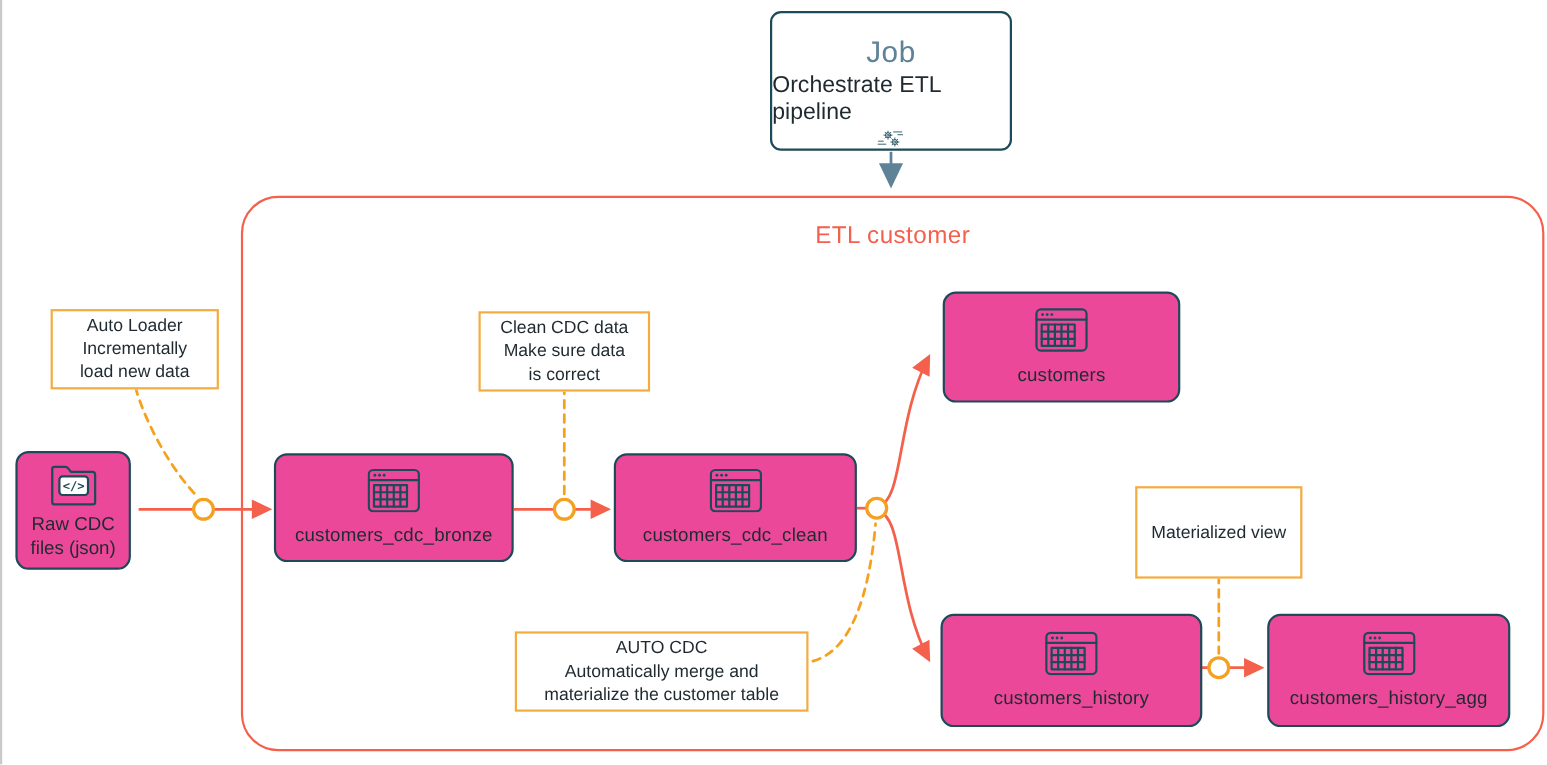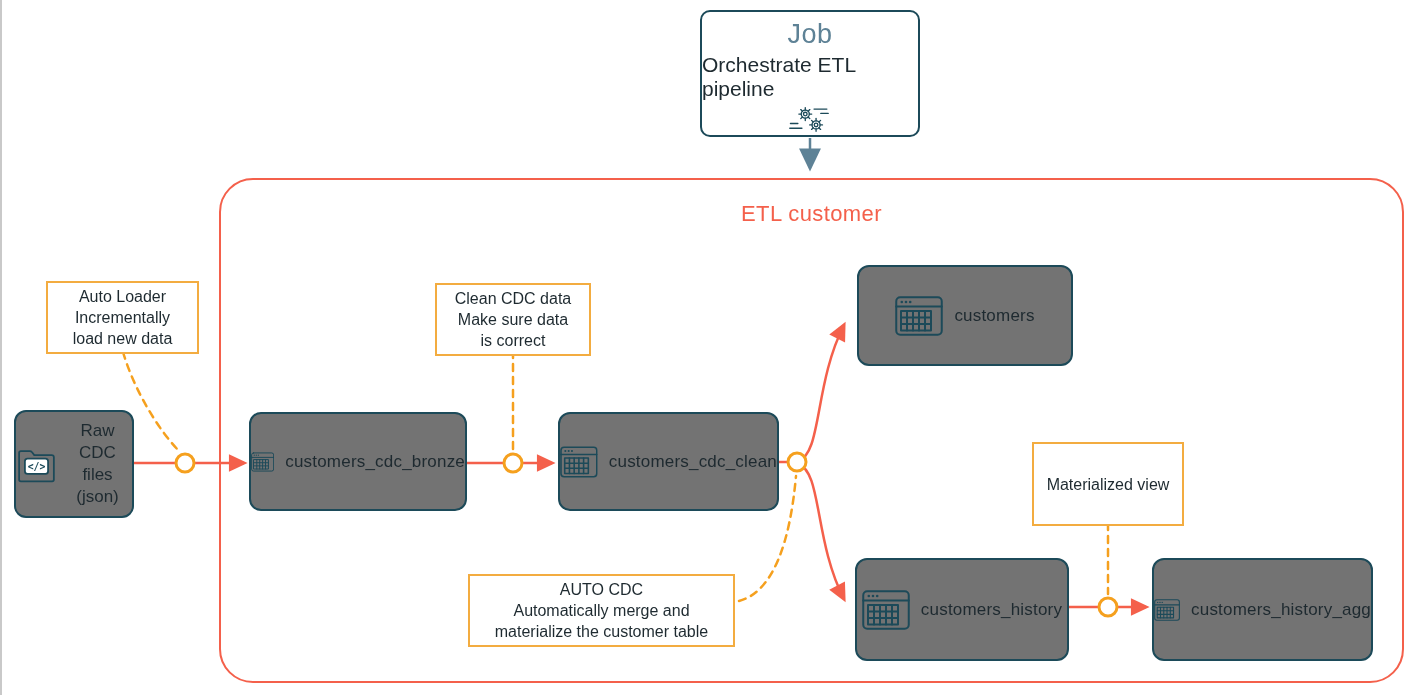--- a/index.html
+++ b/index.html
@@ -19,27 +19,27 @@
   .l-slate{stroke:var(--slate);stroke-width:2.5;fill:none}
   .l-dash{stroke:var(--orange-deep);stroke-width:2.5;fill:none;stroke-dasharray:7 6;stroke-linecap:round}
   .node-dot{fill:#fff;stroke:var(--orange-deep);stroke-width:3}
   .fill-red{fill:var(--salmon)}
   .fill-slate{fill:var(--slate)}
 
   .etl{position:absolute;left:217px;top:178px;width:1185px;height:505px;border:2.5px solid var(--salmon);border-radius:34px}
   .etl-title{position:absolute;top:21px;left:0;right:0;text-align:center;font-size:22px;letter-spacing:.4px;color:var(--salmon)}
 
   .job{position:absolute;left:698px;top:10px;width:220px;height:127px;background:#fff;border:2.5px solid var(--teal);border-radius:10px;
-       display:flex;flex-direction:column;align-items:center;padding-top:7px}
+       display:flex;flex-direction:column;align-items:center;padding-top:20px}
   .job-title{font-size:27px;letter-spacing:.5px;color:var(--slate)}
   .job-sub{font-size:21px;color:var(--ink);margin-top:3px}
   .gicon{width:58px;height:43px;margin-top:3px}
 
-  .node{position:absolute;background:#737373;border:2.5px solid var(--teal);border-radius:12px;
-        display:flex;align-items:center;justify-content:center;gap:11px}
+  .node{position:absolute;background:#ec4899;border:2.5px solid var(--teal);border-radius:12px;
+        display:flex;flex-direction:column;align-items:center;justify-content:center;gap:11px}
   .node-label{font-size:17px;color:var(--ink);letter-spacing:.2px;white-space:nowrap}
   .source-label{font-size:17px;color:var(--ink);text-align:center;line-height:22px}
   .ticon{width:48px;height:40px}
   .ficon{width:46px;height:42px}
 
   .ann{position:absolute;background:#fff;border:2px solid var(--orange);text-align:center;
        font-size:16px;line-height:21px;color:var(--ink);padding:3px 6px}
   .ann-title{font-weight:normal}
   .ann-center{display:flex;align-items:center;justify-content:center}
 
@@ -142,21 +142,21 @@
   </svg>
 
   <div class="job">
     <div class="job-title">Job</div>
     <div class="job-sub">Orchestrate ETL pipeline</div>
     <svg class="gicon">
         <use href="#sym-gears"></use>
       </svg>
   </div>
 
-  <div class="node" style="left:12px;top:410px;width:120px;height:108px;gap:6px">
+  <div class="node" style="left:12px;top:410px;width:105px;height:108px;gap:6px">
     <svg class="ficon">
         <use href="#sym-folder"></use>
       </svg>
     <div class="source-label">
       <div>Raw CDC</div>
       <div>files (json)</div>
     </div>
   </div>
 
   <div class="node" style="left:247px;top:412px;width:218px;height:99px">
@@ -173,21 +173,21 @@
     <div class="node-label">customers_cdc_clean</div>
   </div>
 
   <div class="node" style="left:855px;top:265px;width:216px;height:101px">
     <svg class="ticon">
         <use href="#sym-table"></use>
       </svg>
     <div class="node-label">customers</div>
   </div>
 
-  <div class="node" style="left:853px;top:558px;width:214px;height:103px">
+  <div class="node" style="left:853px;top:558px;width:238px;height:103px">
     <svg class="ticon">
         <use href="#sym-table"></use>
       </svg>
     <div class="node-label">customers_history</div>
   </div>
 
   <div class="node" style="left:1150px;top:558px;width:221px;height:103px">
     <svg class="ticon">
         <use href="#sym-table"></use>
       </svg>

